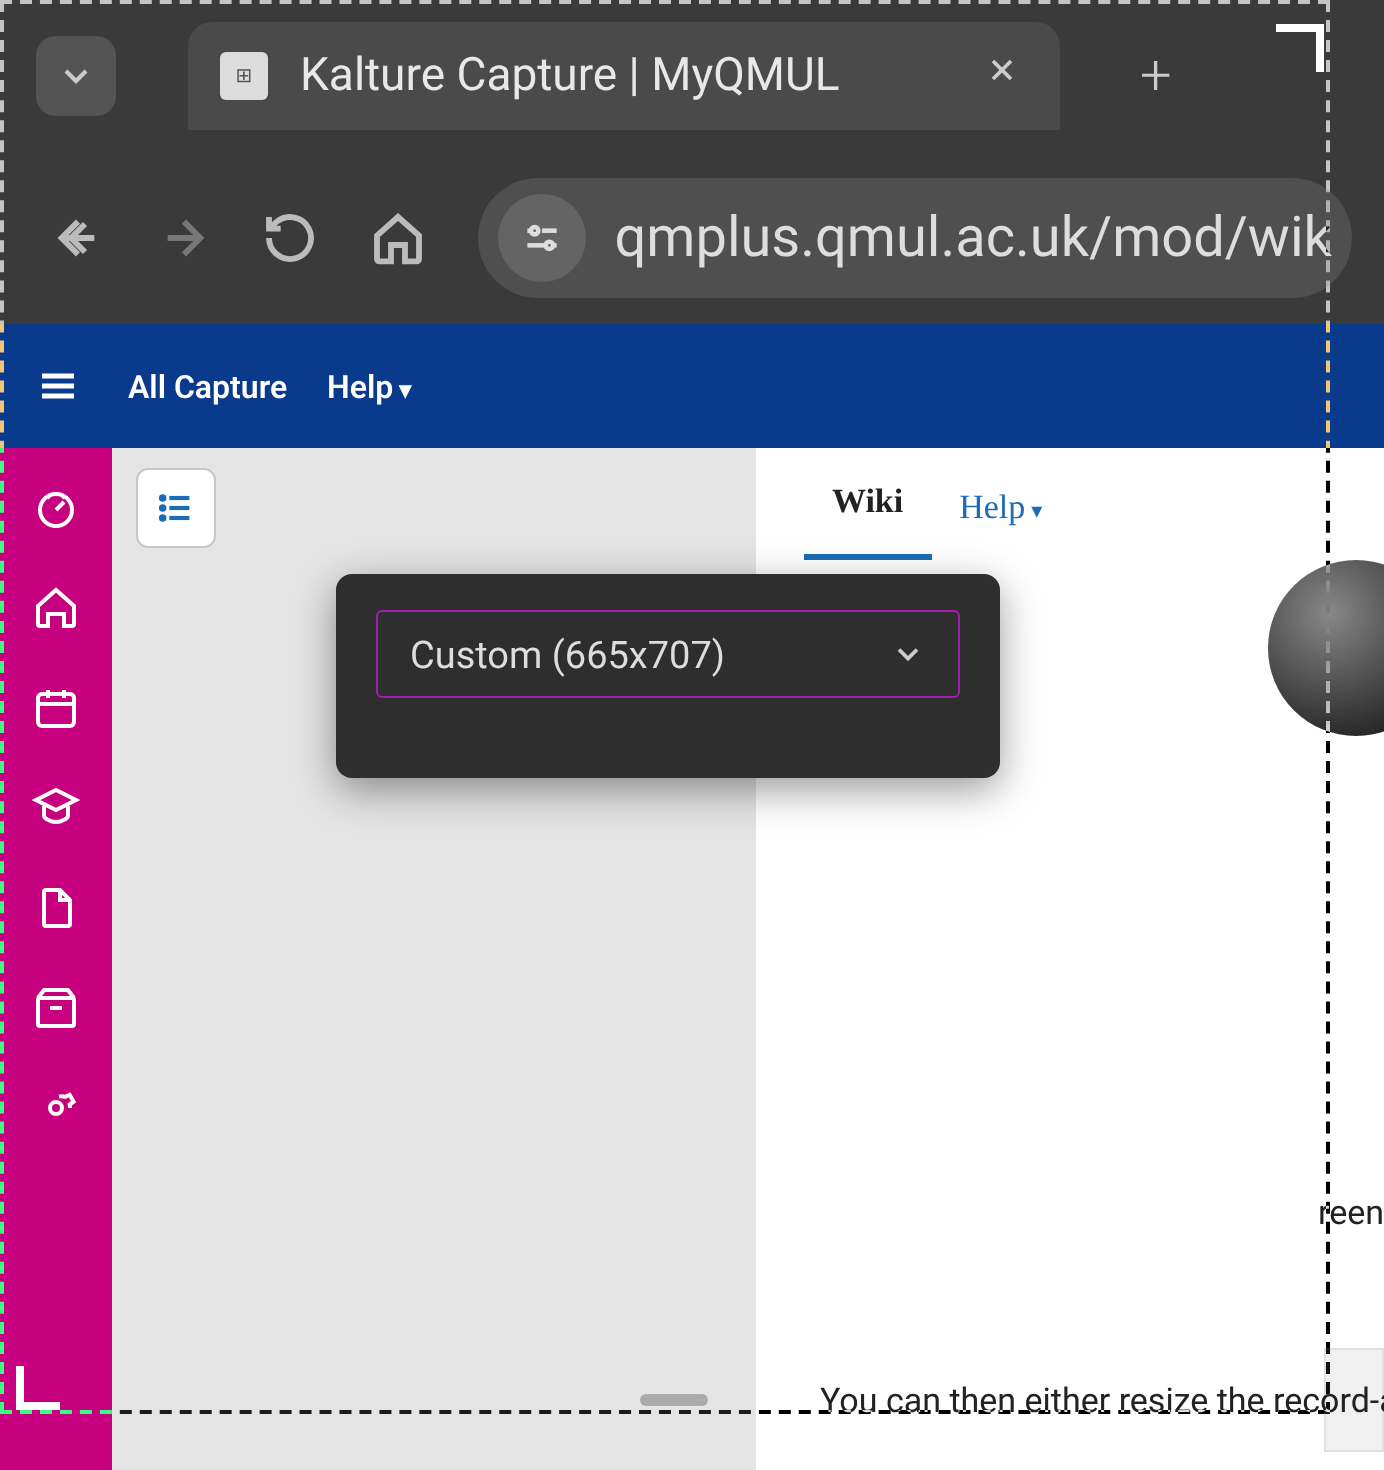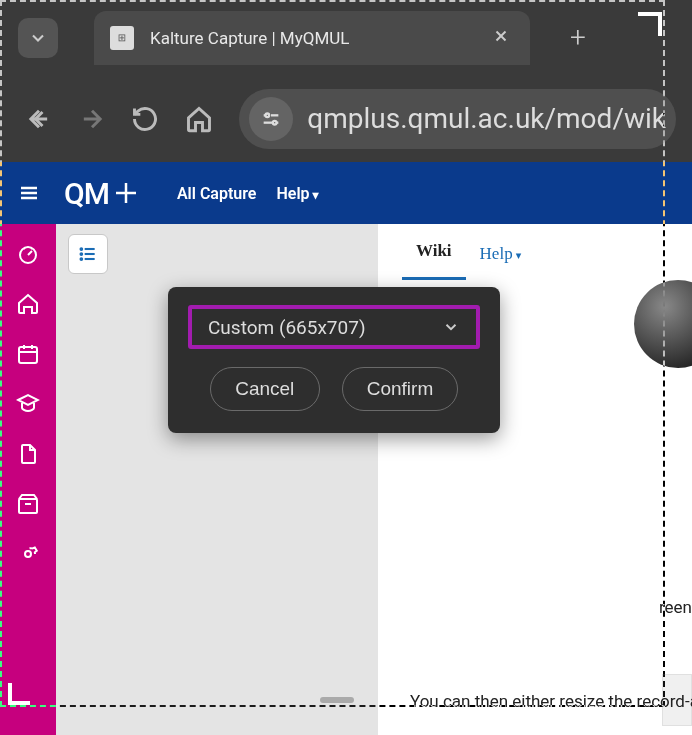--- a/index.html
+++ b/index.html
@@ -53,21 +53,21 @@
       background: #ddd;
       border-radius: 3px;
       display: flex;
       align-items: center;
       justify-content: center;
       font-size: 10px;
       color: #555;
     }
     .tab-title {
       color: #e8e8e8;
-      font-size: 17px;
+      font-size: 23px;
       flex: 1;
       white-space: nowrap;
       overflow: hidden;
       text-overflow: ellipsis;
     }
     .tab-close { color: #ccc; font-size: 18px; cursor: pointer; padding: 4px; }
     .new-tab {
       color: #ccc;
       font-size: 28px;
       font-weight: 300;
@@ -338,21 +338,21 @@
       left: 168px;
       top: 287px;
       width: 332px;
       background: #2e2e2e;
       border-radius: 8px;
       padding: 18px 20px 22px;
       z-index: 60;
       box-shadow: 0 6px 20px rgba(0,0,0,0.4);
     }
     .select-box {
-      border: 4px solid #a21caf;
+      border: 1px solid #a21caf;
       border-radius: 3px;
       height: 44px;
       display: flex;
       align-items: center;
       justify-content: space-between;
       padding: 0 16px;
       color: #ddd;
       font-size: 19px;
       cursor: pointer;
       margin-bottom: 18px;
@@ -443,27 +443,20 @@
 
 <div class="page">
   <div class="site-header">
     <div class="hamburger">
       <svg viewBox="0 0 24 24" width="24" height="24" fill="none" stroke="white" stroke-width="2.5">
           <line x1="4" y1="7" x2="20" y2="7"></line>
           <line x1="4" y1="12" x2="20" y2="12"></line>
           <line x1="4" y1="17" x2="20" y2="17"></line>
         </svg>
     </div>
-    <div class="logo">
-      <span>QM</span>
-      <svg viewBox="0 0 24 24" width="30" height="30" fill="none" stroke="white" stroke-width="2" style="margin-left:2px">
-          <line x1="12" y1="4" x2="12" y2="20"></line>
-          <line x1="4" y1="12" x2="20" y2="12"></line>
-        </svg>
-    </div>
     <span class="header-link">All Capture</span>
     <span class="header-link">
       <span>Help</span><span class="caret">▾</span>
     </span>
   </div>
 
   <div class="pink-sidebar">
     <div class="sb-icon">
       <svg viewBox="0 0 24 24" width="24" height="24" fill="none" stroke="currentColor" stroke-width="2">
           <circle cx="12" cy="13" r="8"></circle>
@@ -541,17 +534,13 @@
   </div>
 </div>
 
 <div class="modal">
   <div class="select-box">
     <span>Custom (665x707)</span>
     <svg viewBox="0 0 24 24" width="18" height="18" fill="none" stroke="#ccc" stroke-width="2.5">
         <polyline points="6 9 12 15 18 9"></polyline>
       </svg>
   </div>
-  <div class="modal-buttons">
-    <button class="modal-btn">Cancel</button>
-    <button class="modal-btn">Confirm</button>
-  </div>
 </div>
 
 </body></html>

